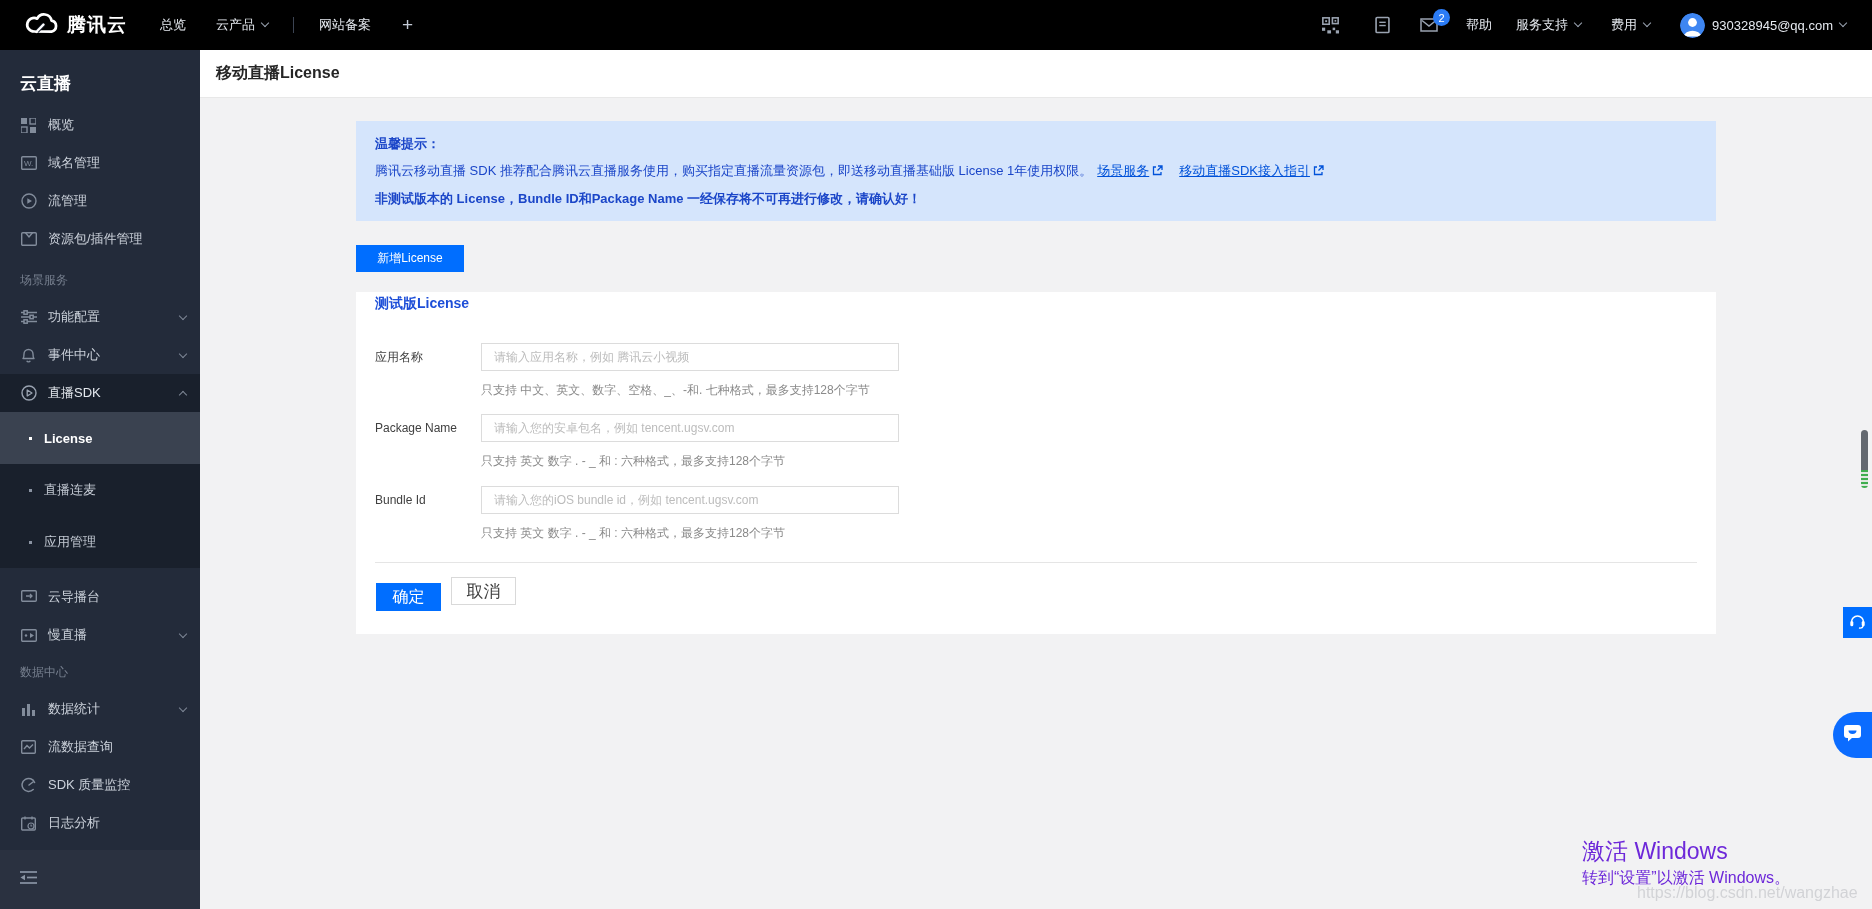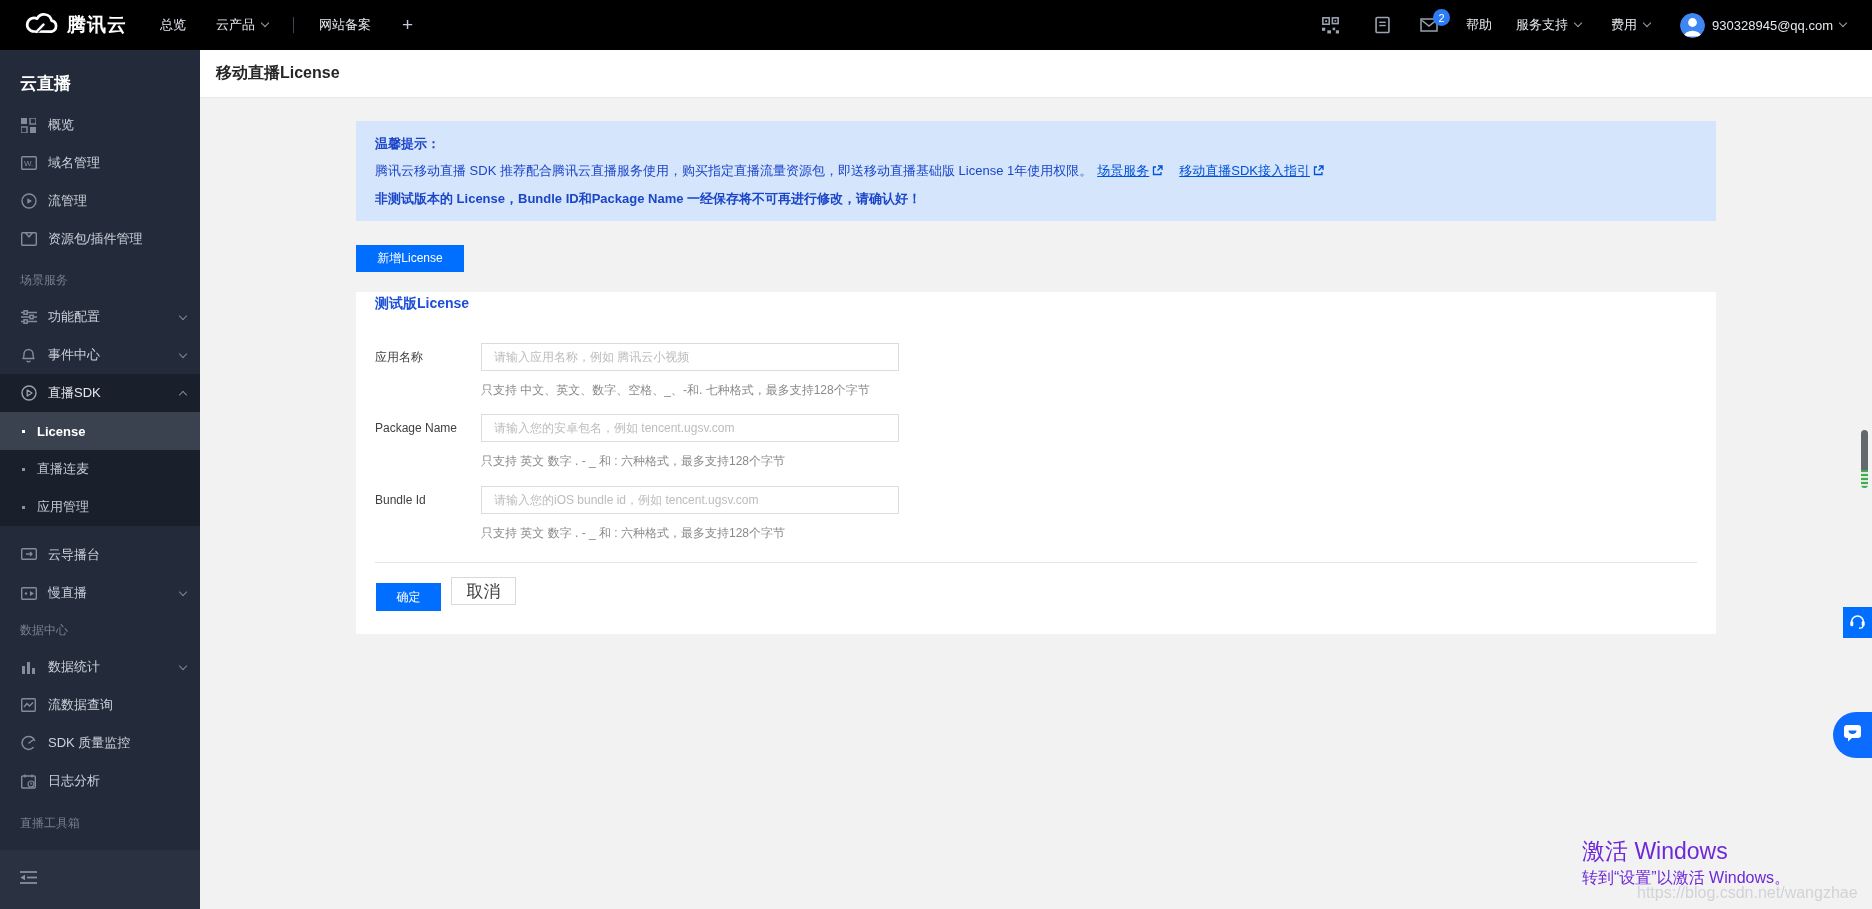--- a/index.html
+++ b/index.html
@@ -51,21 +51,21 @@
     height:38px; display:flex; align-items:center; padding:0 14px 0 20px;
     color:#ccd2db; font-size:13px; cursor:pointer; gap:11px; position:relative;
   }
   .side-item .grow { flex:1; }
   .sicon { width:17px; height:17px; display:flex; align-items:center; justify-content:center; flex-shrink:0; }
   .side-section { height:40px; display:flex; align-items:flex-end; padding:0 0 9px 20px; color:#767f8e; font-size:12px; }
   .side-section.s2 { height:36px; }
   .side-section.s3 { height:46px; padding-bottom:14px; }
   .side-group { background:#19202c; }
   .side-sub {
-    height:38px; display:flex; align-items:center; padding-left:22px;
+    height:52px; display:flex; align-items:center; padding-left:29px;
     color:#c3c9d3; font-size:13px; cursor:pointer; gap:12px;
   }
   .side-sub .dot { width:3px; height:3px; background:#8a93a2; flex-shrink:0; }
   .side-sub.selected { background:#3a4250; color:#fff; font-weight:bold; }
   .side-sub.selected .dot { background:#fff; }
   .spacer10 { height:10px; }
   .side-bottom {
     position:absolute; left:0; bottom:0; width:200px; height:59px;
     background:#2a3140; display:flex; align-items:center; padding-left:20px; cursor:pointer;
   }
@@ -108,21 +108,21 @@
   .tinput {
     position:absolute; left:125px; top:0; width:418px; height:28px;
     border:1px solid #dcdcdc; font-size:12px; color:#333; padding:0 12px; outline:none;
     font-family:"Liberation Sans", sans-serif; background:#fff;
   }
   .tinput::placeholder { color:#bcbcbc; }
   .fhelp { position:absolute; left:125px; top:39px; font-size:12px; color:#8a8a8a; white-space:nowrap; }
   .form-divider { position:absolute; left:19px; right:19px; top:270px; height:1px; background:#e5e5e5; }
   .btn-confirm {
     position:absolute; left:20px; top:291px; width:65px; height:28px;
-    background:#006eff; color:#fff; border:none; font-size:12px; cursor:pointer;
+    background:#006eff; color:#fff; border:none; font-size:16px; cursor:pointer;
     font-family:"Liberation Sans", sans-serif;
   }
   .btn-cancel {
     position:absolute; left:95px; top:285px; width:65px; height:28px;
     background:#fff; color:#404040; border:1px solid #d9d9d9; font-size:17px; cursor:pointer;
     font-family:"Liberation Sans", sans-serif;
   }
 
   
   .scrollbar {

